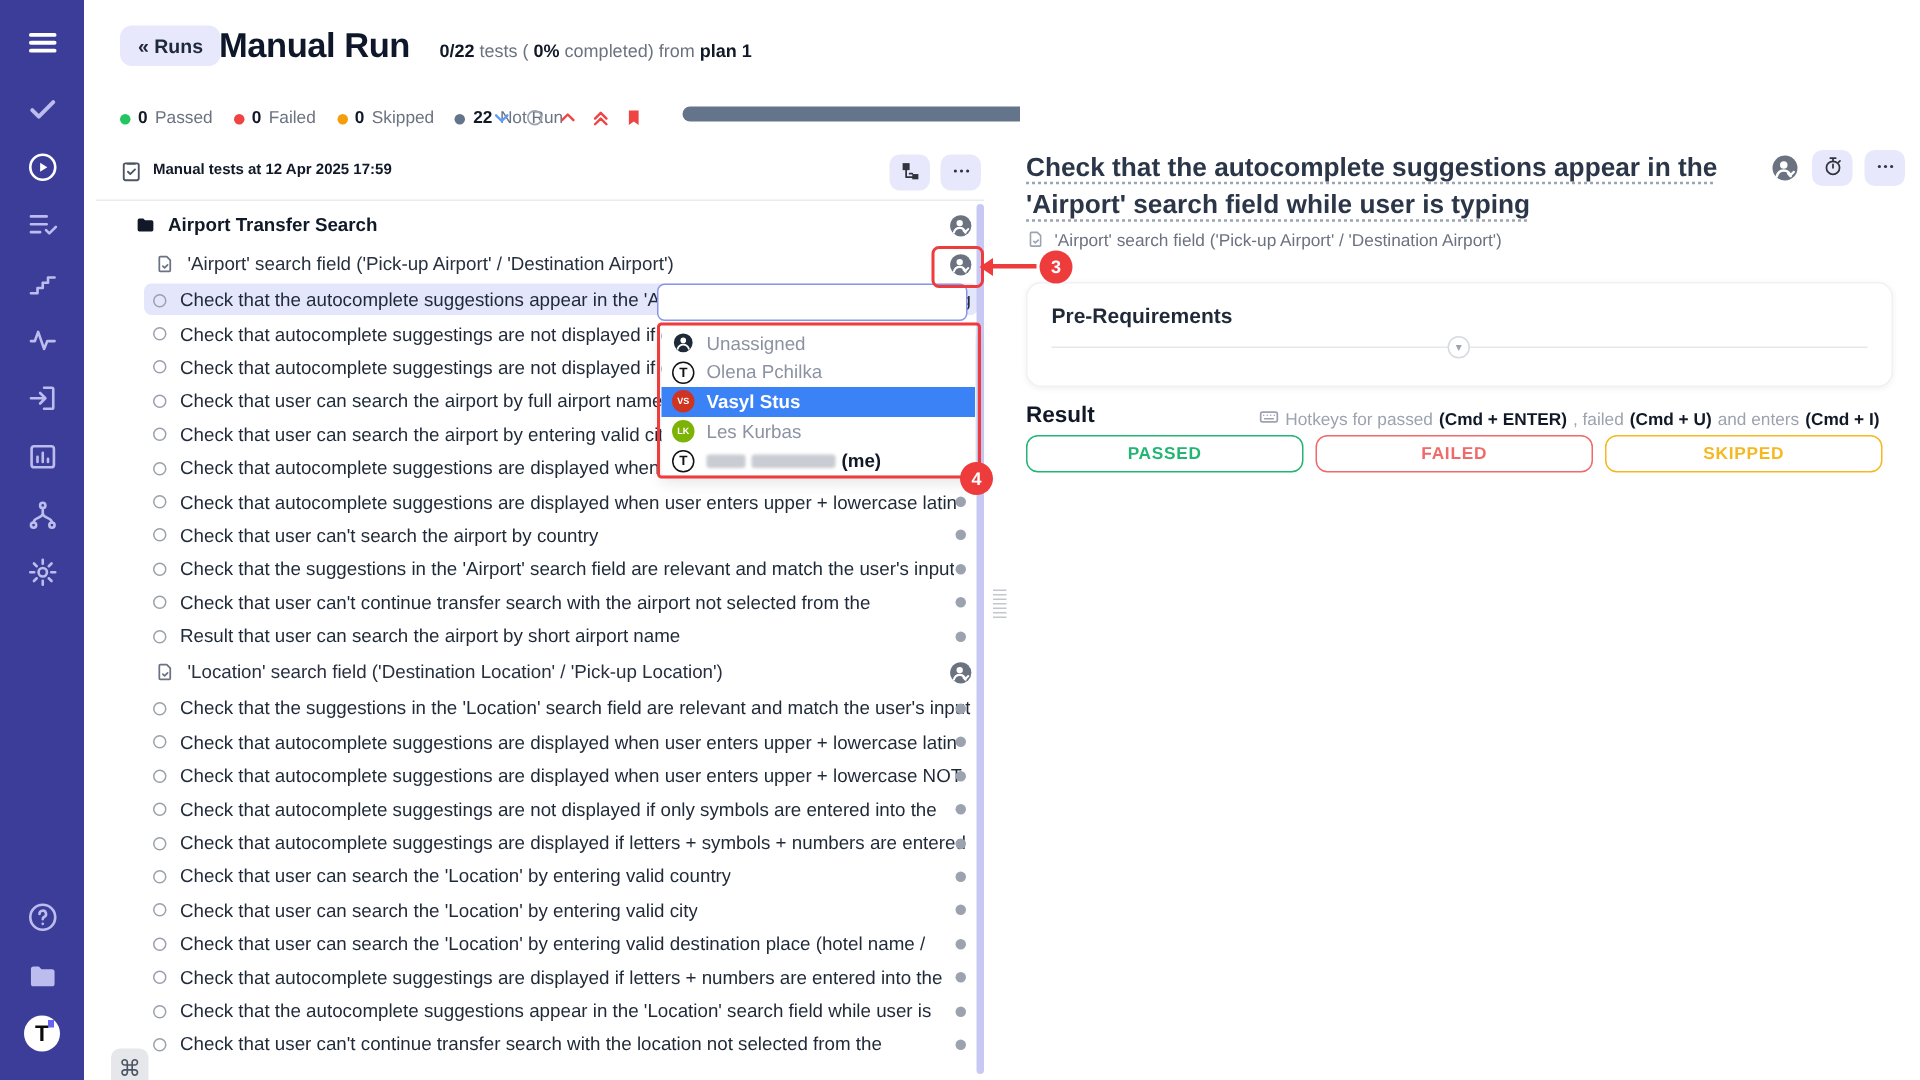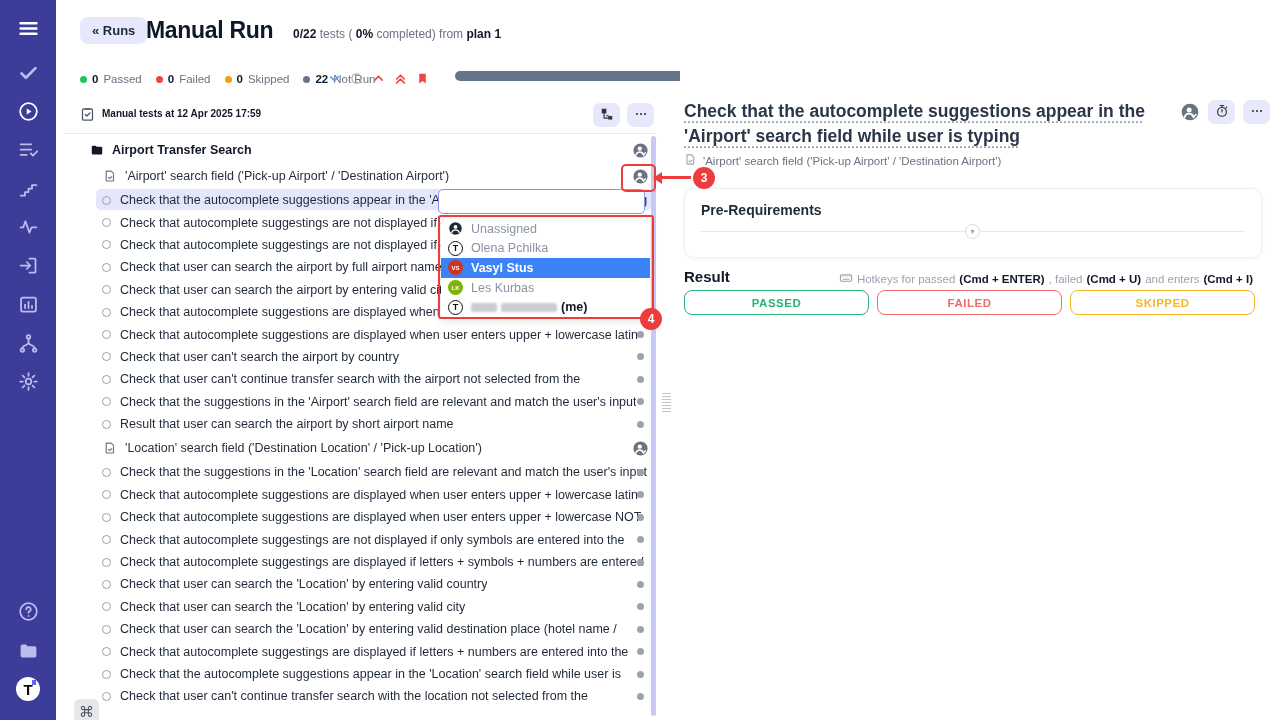--- a/index.html
+++ b/index.html
@@ -341,26 +341,26 @@
       <span class="lbl">Check that autocomplete suggestions are displayed when user enters upper + lowercase latin</span>
       <span class="status-dot"></span>
     </div>
     <div class="row test">
       <span class="ring"></span>
       <span class="lbl">Check that user can't search the airport by country</span>
       <span class="status-dot"></span>
     </div>
     <div class="row test">
       <span class="ring"></span>
+      <span class="lbl">Check that the suggestions in the 'Airport' search field are relevant and match the user's input</span>
+      <span class="status-dot"></span>
+    </div>
+    <div class="row test">
+      <span class="ring"></span>
       <span class="lbl">Check that user can't continue transfer search with the airport not selected from the</span>
-      <span class="status-dot"></span>
-    </div>
-    <div class="row test">
-      <span class="ring"></span>
-      <span class="lbl">Check that the suggestions in the 'Airport' search field are relevant and match the user's input</span>
       <span class="status-dot"></span>
     </div>
     <div class="row test">
       <span class="ring"></span>
       <span class="lbl">Result that user can search the airport by short airport name</span>
       <span class="status-dot"></span>
     </div>
     <div class="row doc">
       <span class="tree-ic">
         <svg viewBox="0 0 24 24" fill="none" stroke="currentColor" stroke-width="2" stroke-linecap="round" stroke-linejoin="round" width="100%" height="100%">

